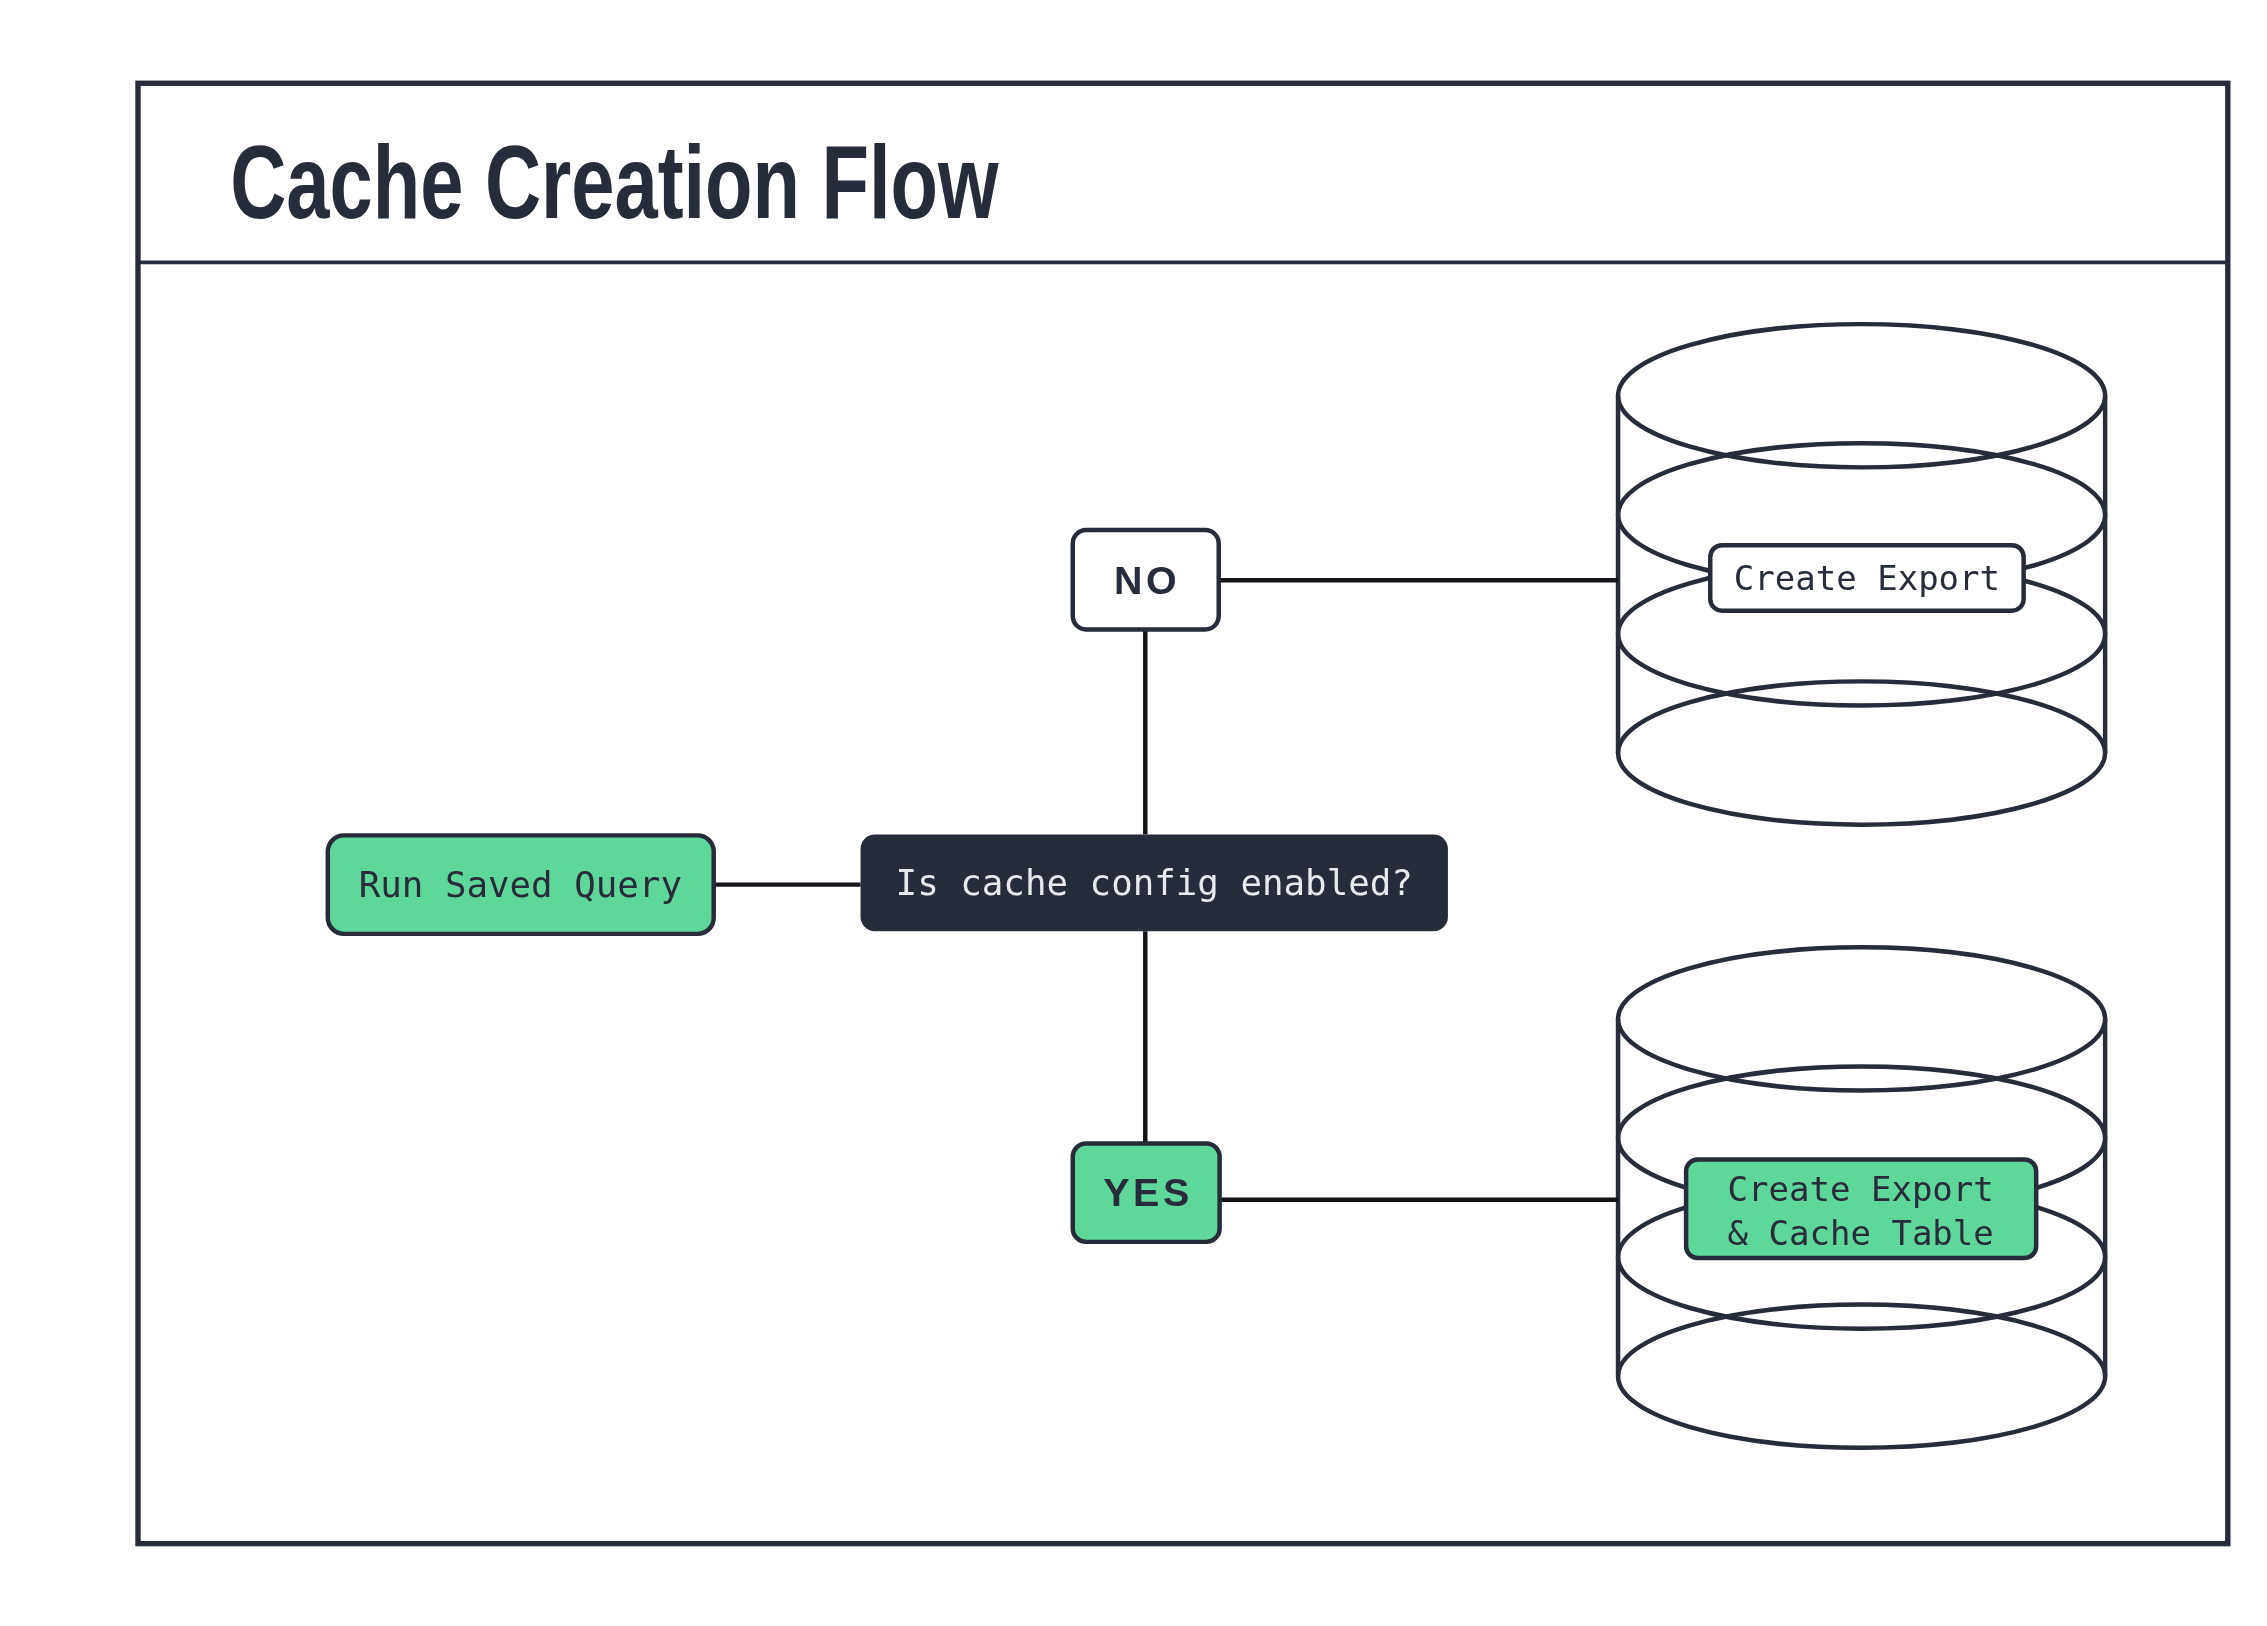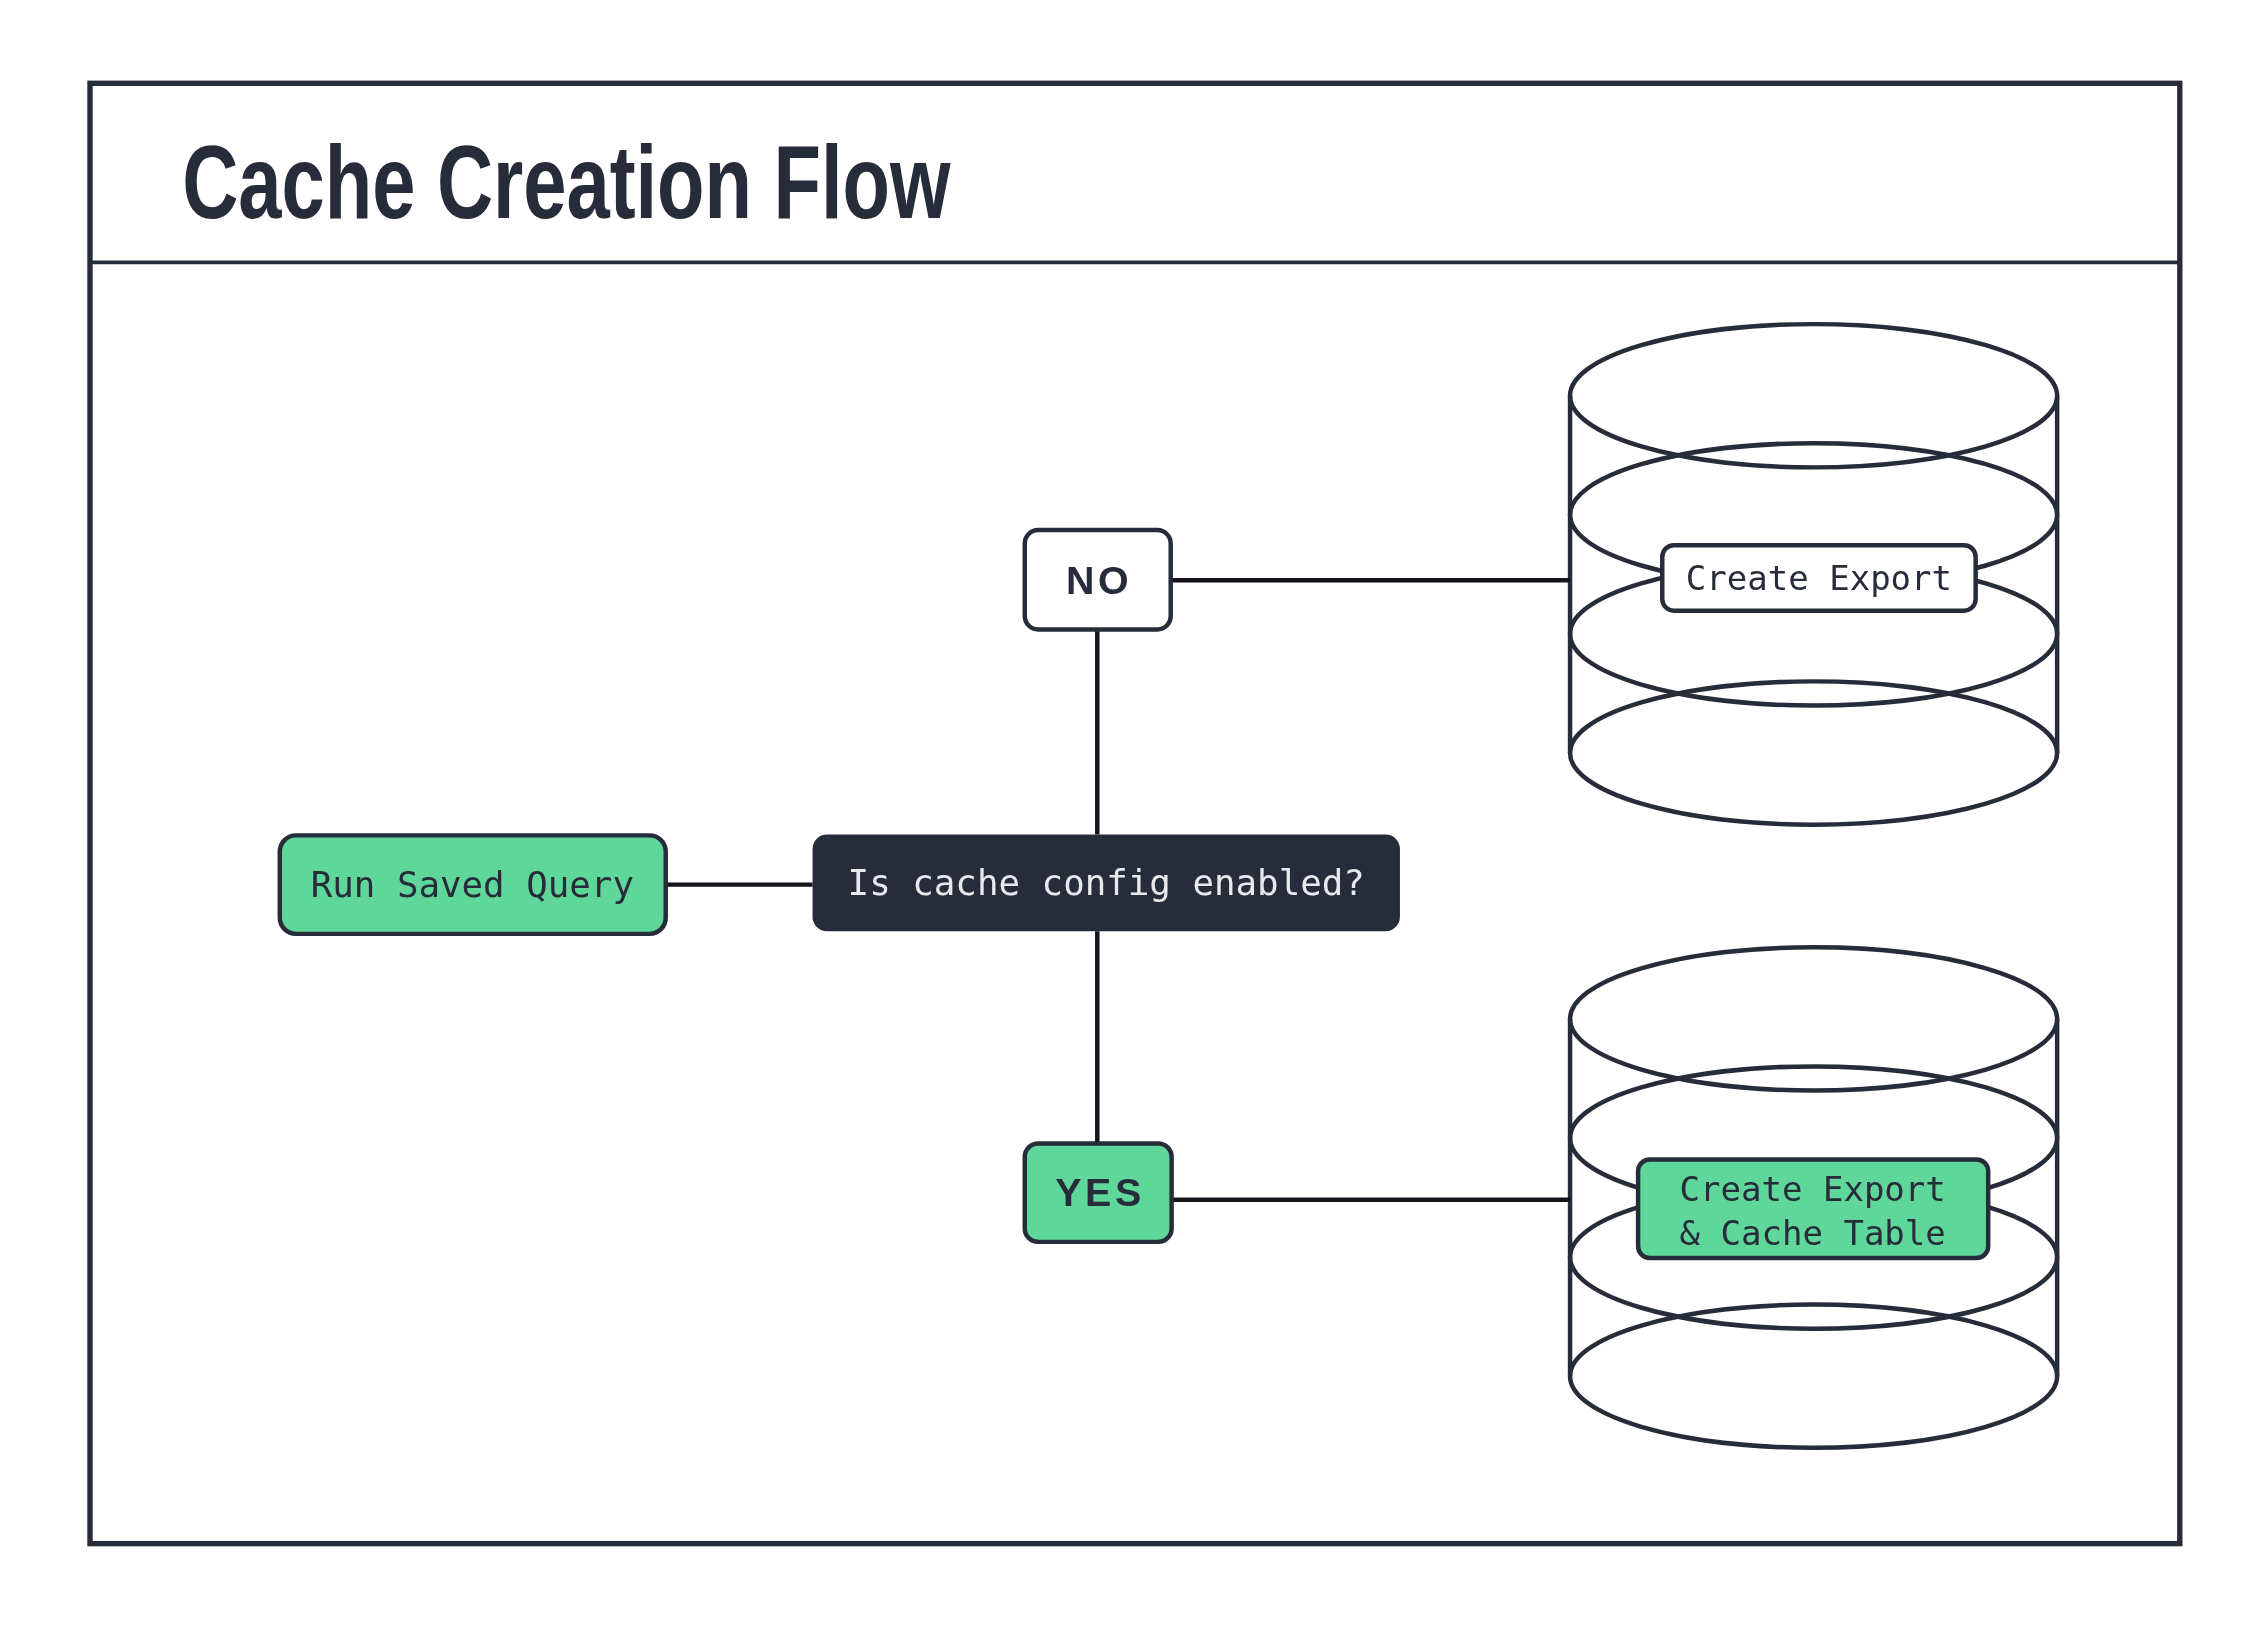--- a/index.html
+++ b/index.html
@@ -6,20 +6,21 @@
     margin: 0;
     padding: 0;
     background: #ffffff;
   }
   .stage {
     position: relative;
     width: 2176px;
     height: 1626px;
     background: #ffffff;
     font-family: "Liberation Sans", "DejaVu Sans", sans-serif;
+    margin-left: 48px;
   }
   svg { display: block; }
 
   
   .ink-stroke   { stroke: #272c3a; stroke-width: 5; fill: none; }
   .frame-stroke { stroke: #272c3a; stroke-width: 6; fill: none; }
   .divider      { stroke: #272c3a; stroke-width: 4; }
   .connector    { stroke: #14151a; stroke-width: 5; fill: none; }
 
   .fill-white { fill: #ffffff; stroke: #272c3a; stroke-width: 5; }

